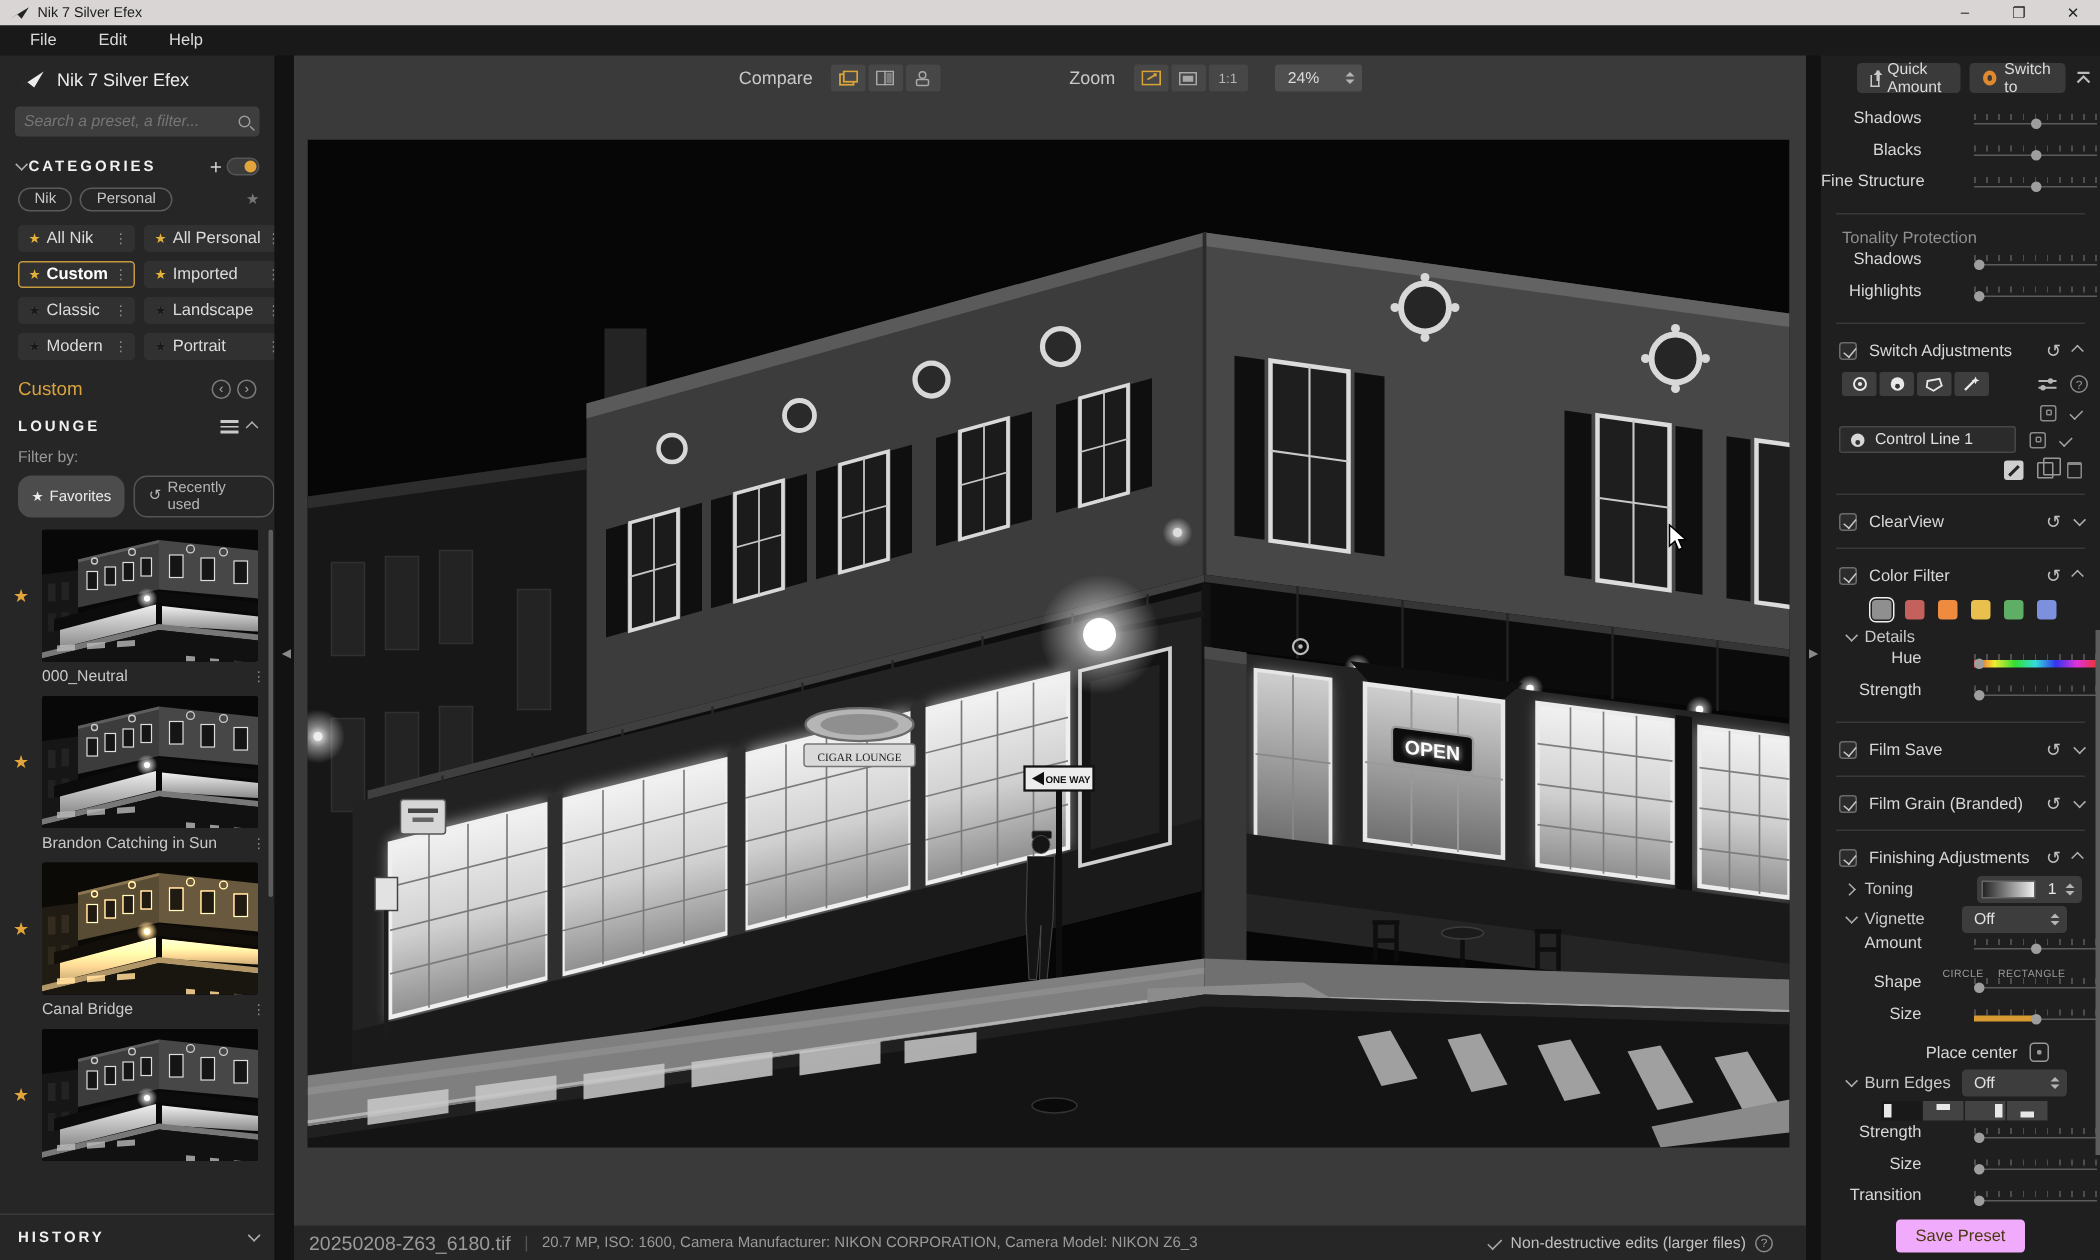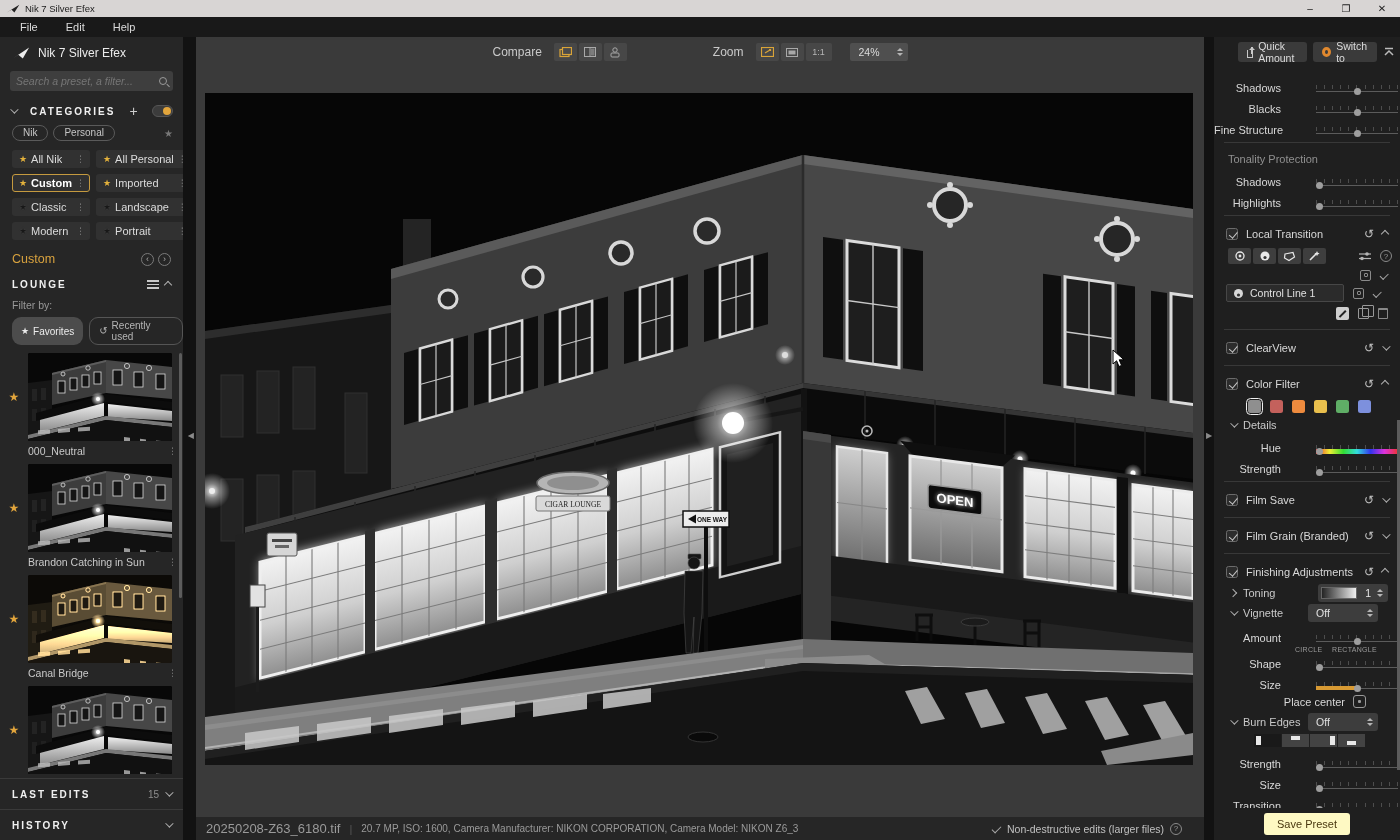--- a/index.html
+++ b/index.html
@@ -23,21 +23,21 @@
   .side-header .logo { width:18px; height:14px; }
   .side-title { font-size:12px; color:#ececec; }
   .searchbox { margin:7px 10px 0 10px; height:20px; background:#3e3e3e; border-radius:3px;
     display:flex; align-items:center; padding:0 6px; }
   .searchbox input { flex:1; background:transparent; border:none; outline:none; color:#c9c9c9;
     font-style:italic; font-size:10.5px; font-family:"Liberation Sans",sans-serif; min-width:0; }
   .search-glyph { width:8px; height:8px; border:1.4px solid #9a9a9a; border-radius:50%; position:relative; flex:none; }
   .search-glyph::after { content:""; position:absolute; width:4px; height:1.4px; background:#9a9a9a;
     transform:rotate(45deg); left:6px; top:7px; }
 
-  .cat-header { display:flex; align-items:center; margin:14px 10px 0 10px; gap:14px; }
+  .cat-header { display:flex; align-items:center; margin:14px 10px 0 10px; gap:3px; }
   .sec-title { font-size:10px; font-weight:bold; letter-spacing:2px; color:#f0f0f0; }
   .chev { width:6px; height:6px; border-right:1.4px solid #b0b0b0; border-bottom:1.4px solid #b0b0b0; display:inline-block; flex:none; }
   .chev.down { transform:rotate(45deg) translateY(-2px); }
   .chev.up { transform:rotate(-135deg); }
   .chev.right { transform:rotate(-45deg); }
   .plus { margin-left:auto; color:#cfcfcf; font-size:14px; line-height:10px; }
   .toggle { width:22px; height:12px; border-radius:7px; background:#3c3c3c; border:1px solid #555; position:relative; }
   .toggle .dot { position:absolute; right:1px; top:1px; width:8px; height:8px; border-radius:50%; background:#e2a53c; }
 
   .cat-tabs { display:flex; align-items:center; gap:5px; margin:8px 10px 0 12px; }
@@ -129,21 +129,21 @@
 
   
   .panel { width:186px; background:#1f1f1f; display:flex; flex-direction:column; position:relative; flex:none; }
   .panel-toolbar { height:30px; display:flex; align-items:center; gap:6px; padding:0 8px 0 24px; }
   .pt-btn { height:20px; background:#3a3a3a; border-radius:3px; display:flex; align-items:center; gap:5px;
     padding:0 9px; color:#dcdcdc; font-size:10.5px; }
   .ring { width:10px; height:10px; border:3px solid #e0882e; border-radius:50%; }
   .collapse-top { margin-left:auto; color:#bbb; }
 
   .panel-scroll { flex:1; overflow:hidden; padding-top:6px; }
-  .srow { display:flex; align-items:flex-end; height:21px; padding-right:4px;gap:28px; }
+  .srow { display:flex; align-items:flex-start; height:21px; padding-right:4px;gap:28px; }
   .srow .lbl { width:74px; text-align:right; padding-right:7px; color:#d8d8d8; font-size:11px; flex:none; white-space:nowrap; }
   .sl { position:relative; width:82px; height:12px; flex:none; }
   .sl::before { content:""; position:absolute; left:0; right:0; bottom:2px; height:1px; background:#5b5b5b; }
   .sl::after { content:""; position:absolute; left:0; right:0; top:3px; height:4px;
     background:repeating-linear-gradient(90deg,#4d4d4d 0 1px,transparent 1px 8.1px); }
   .sl .h { position:absolute; bottom:-1px; width:7px; height:7px; border-radius:50%; background:#9e9e9e; z-index:2; }
   .sl .fill { position:absolute; bottom:1px; left:0; height:4px; background:#d89a33; z-index:1; }
   .sl .huebar { position:absolute; bottom:0; left:0; right:0; height:5px;
     background:linear-gradient(90deg,#e33,#ee3,#3d3,#3dd,#33e,#d3d,#e33); }
   .srow .val { flex:1; text-align:right; color:#cfcfcf; font-size:10px; }
@@ -192,21 +192,21 @@
   .pc-btn::after { content:""; position:absolute; inset:4px; background:#999; border-radius:1px; }
   .edge-btns { display:flex; gap:1px; padding:2px 0 2px 40px; }
   .edge-btn { width:27px; height:13px; background:#434343; display:flex; align-items:center; padding:2px; }
   .edge-btn.active { background:#191919; }
   .edge-bar { background:#e8e8e8; }
   .edge-bar.l { width:5px; height:9px; }
   .edge-bar.t { width:9px; height:4px; margin:0 auto; align-self:flex-start; }
   .edge-bar.r { width:5px; height:9px; margin-left:auto; }
   .edge-bar.b { width:9px; height:4px; margin:0 auto; align-self:flex-end; }
   .save-row { height:32px; display:flex; align-items:center; justify-content:center; }
-  .save-btn { background:#fef9c3; color:#4a3810; font-size:11px; padding:5px 13px; border-radius:3px; }
+  .save-btn { background:#f0abfc; color:#4a3810; font-size:11px; padding:5px 13px; border-radius:3px; }
   .panel-scrollbar { position:absolute; right:0; top:383px; width:3px; height:350px; background:#5c5c5c; }
 
   .qe-icon { width:10px; height:11px; position:relative; }
   .qe-icon i { position:absolute; left:0; right:0; top:3px; bottom:0; border:1px solid #c9c9c9; border-top:none; }
   .qe-icon u { position:absolute; left:4px; top:0; width:1.5px; height:7px; background:#c9c9c9; }
   .qe-icon u::before { content:""; position:absolute; left:-2px; top:0; width:0; height:0;
     border-left:3px solid transparent; border-right:3px solid transparent; border-bottom:3px solid #c9c9c9; }
 </style>
 </head>
 <body>
@@ -433,25 +433,20 @@
               <svg viewBox="0 0 144 88">
                 <use href="#thumbscene"></use>
               </svg>
             </span>
         </div>
       </div>
       <div class="side-scroll"></div>
     </div>
 
     <div class="side-bottom">
-      <div class="side-sec">
-        <span class="sec-title">LAST EDITS</span>
-        <span class="cnt">15</span>
-        <span class="chev down"></span>
-      </div>
       <div class="side-sec hist-sec">
         <span class="sec-title">HISTORY</span>
         <span class="chev down"></span>
       </div>
     </div>
   </div>
 
   <div class="vstrip l">
     <span class="collapse-arrow">◀</span>
   </div>
@@ -923,21 +918,21 @@
         <span class="lbl">Highlights</span>
         <span class="sl">
             <span class="h" style="left:0"></span>
           </span>
         <span class="val">0%</span>
       </div>
       <div class="divider"></div>
 
       <div class="sec-row">
         <span class="cb"></span>
-        <span class="stitle">Local Transition</span>
+        <span class="stitle">Switch Adjustments</span>
         <span class="reset">↺</span>
         <span class="chev up"></span>
       </div>
       <div class="la-tools">
         <span class="la-tool">
           <svg width="12" height="12">
               <circle cx="6" cy="6" r="4" fill="none" stroke="#e8e8e8" stroke-width="1.3"></circle>
               <circle cx="6" cy="6" r="1.4" fill="#e8e8e8"></circle>
             </svg>
         </span>

